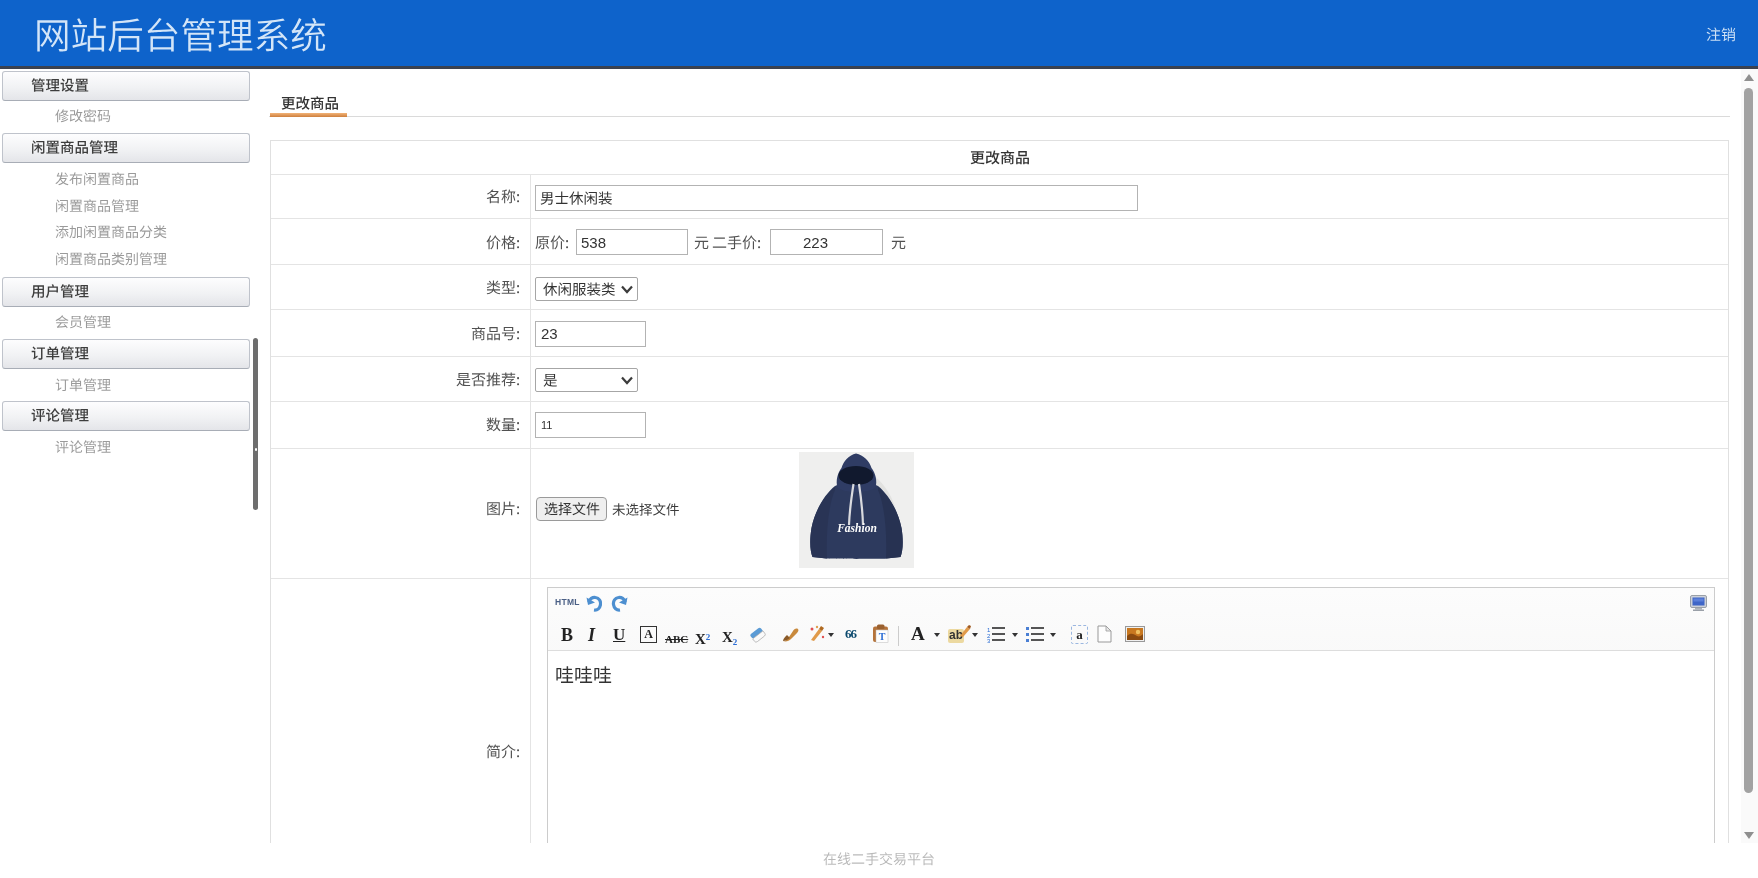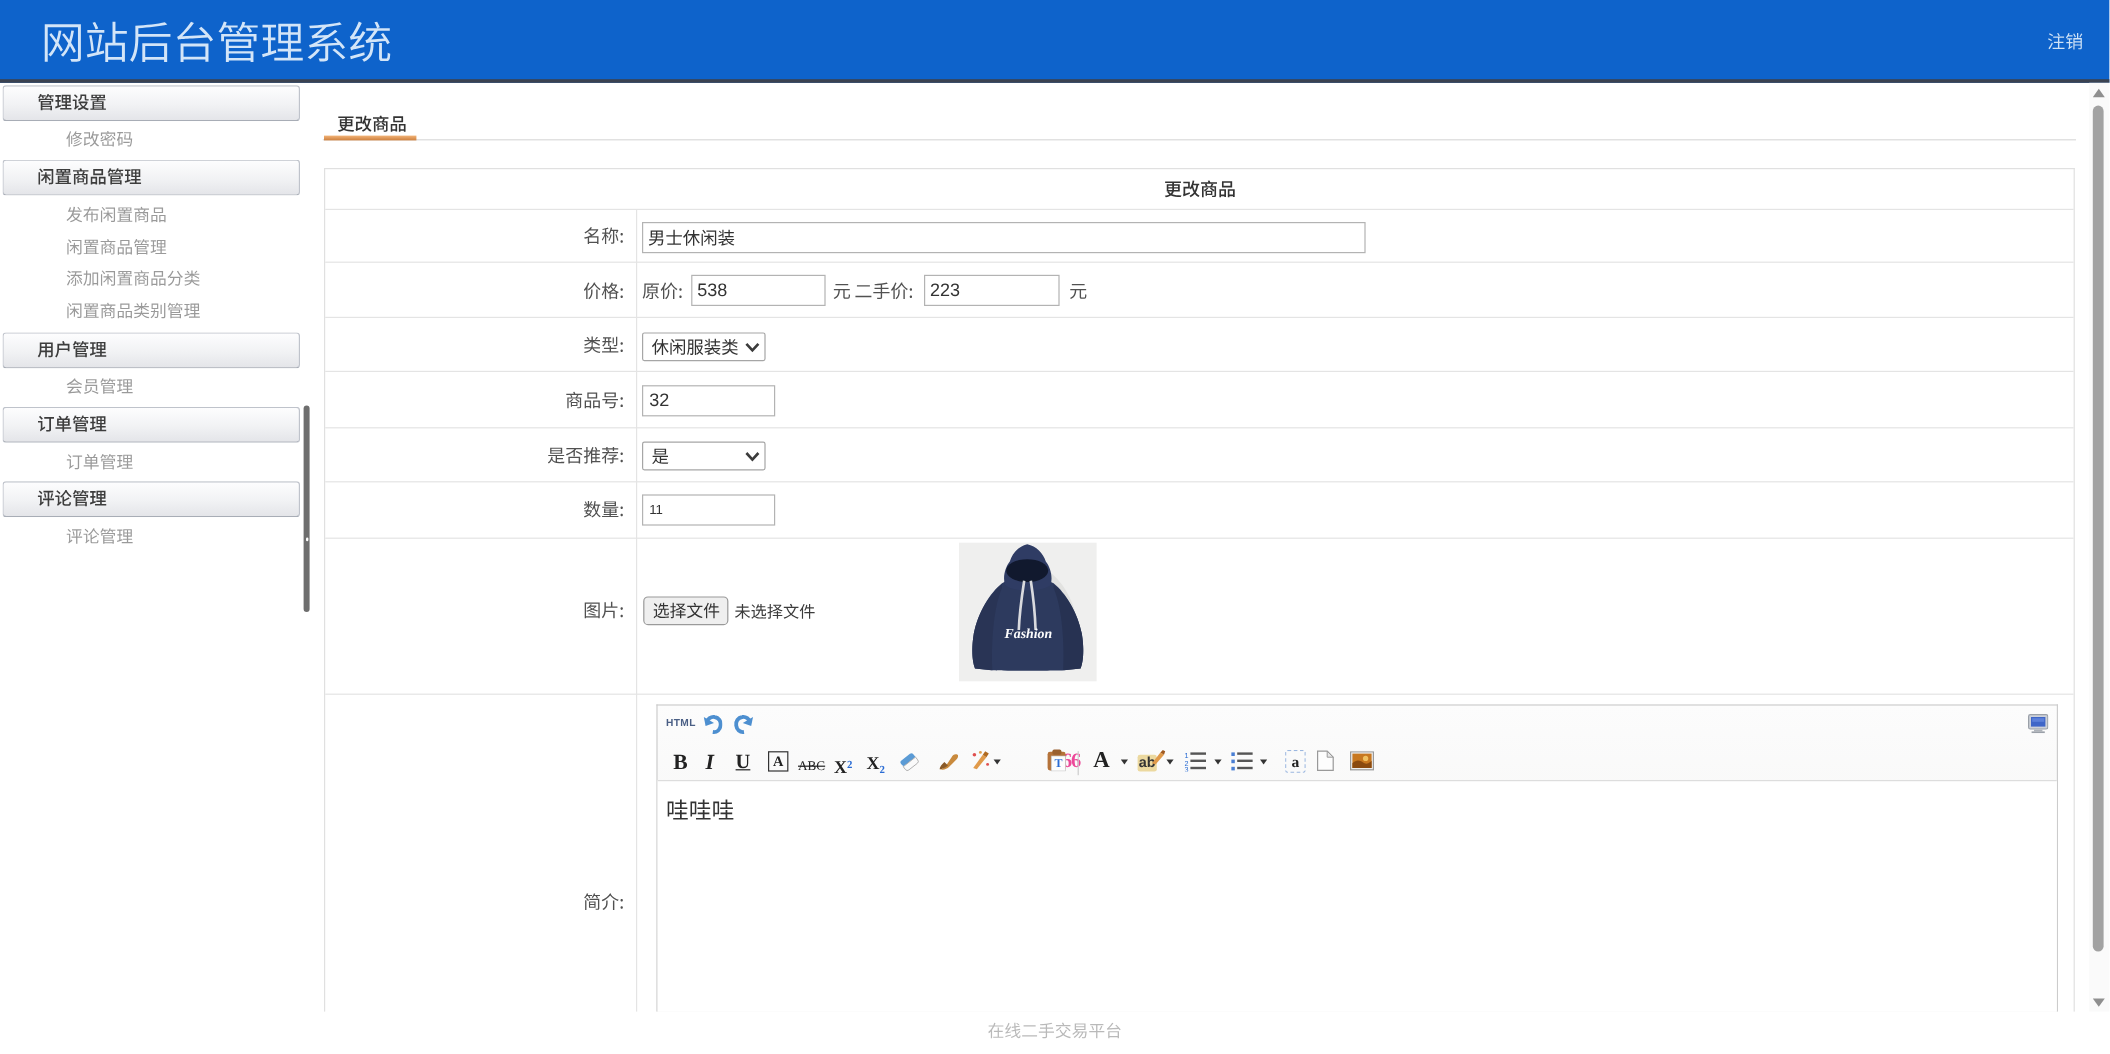--- a/index.html
+++ b/index.html
@@ -145,22 +145,22 @@
     <path d="M2 1.5 L7 7 L12 1.5" fill="none" stroke="#3c3c3c" stroke-width="2.2"></path>
   </svg>
 <div class="abs" style="left:535px;top:368px;width:103px;height:24px;border:1px solid #a6a6a6;border-radius:2px;background:#fff"></div>
 <svg class="abs" style="left:620px;top:376px" width="14" height="9">
     <path d="M2 1.5 L7 7 L12 1.5" fill="none" stroke="#3c3c3c" stroke-width="2.2"></path>
   </svg>
 
 <div class="abs" style="left:535.5px;top:497px;width:71.5px;height:24px;border:1px solid #9a9a9a;border-radius:4px;background:#efefef"></div>
 
 <div class="lt" style="left:581px;top:232.5px;font-size:15px">538</div>
-<div class="lt" style="left:775px;top:232.5px;font-size:15px">223</div>
-<div class="lt" style="left:541px;top:324px;font-size:15px">32</div>
+<div class="lt" style="left:803px;top:232.5px;font-size:15px">223</div>
+<div class="lt" style="left:541px;top:324px;font-size:15px">23</div>
 <div class="lt" style="left:541px;top:415px;font-size:11px">11</div>
 
 <svg class="abs" style="left:799px;top:452px" width="115" height="116" viewBox="0 0 115 116">
 <rect width="115" height="116" fill="#efefee"></rect>
 <path d="M70 20 C82 28 92 40 97 58 C100 70 100 86 97 100 L80 104 C84 80 82 50 70 30 Z" fill="#e2e2e0"></path>
 <path d="M36 34 C26 42 16 58 12.5 76 C10.5 88 11 99 13.5 105 L27 106.5 C27.5 107 87.5 107 88 106.5 L101.5 105 C104 99 104.5 88 102.5 76 C99 58 89 42 79 34 C66 27 49 27 36 34 Z" fill="#2d3a5e"></path>
 <path d="M36 35 C26 43 16 58 12.5 76 C10.5 88 11 99 13.5 105 L28 106.5 C27 86 28.5 55 36 38 Z" fill="#293455"></path>
 <path d="M79 35 C89 43 99 58 102.5 76 C104.5 88 104 99 101.5 105 L87 106.5 C88 86 86.5 55 79 38 Z" fill="#273252"></path>
 <path d="M57 1.5 C50 3 44.5 9 42.5 16 C38.5 21 36.5 29 38.5 35.5 C45 41.5 70 41.5 76.5 35.5 C78.5 29 76.5 21 72.5 16 C70.5 9 64.5 3 57 1.5 Z" fill="#2f3c64"></path>
 <ellipse cx="57" cy="23.5" rx="17.5" ry="9.5" fill="#11192e"></ellipse>
@@ -186,21 +186,21 @@
     <rect x="2.5" y="2.5" width="12" height="8" fill="#3f66c8"></rect>
     <rect x="3.5" y="3.5" width="10" height="3" fill="#5c80da"></rect>
     <rect x="5" y="13" width="7" height="1.5" fill="#aeb3ba"></rect>
     <rect x="3" y="14.5" width="11" height="1.5" fill="#9aa0a8"></rect>
   </svg>
 
 <div class="lt" style="left:561px;top:625px;font-family:'Liberation Serif';font-weight:bold;font-size:18px;color:#222">B</div>
 <div class="lt" style="left:588px;top:625px;font-family:'Liberation Serif';font-style:italic;font-weight:bold;font-size:18px;color:#222">I</div>
 <div class="lt" style="left:613px;top:625px;font-family:'Liberation Serif';font-weight:bold;font-size:17px;color:#222;text-decoration:underline">U</div>
 <div class="abs" style="left:640px;top:626px;width:17px;height:17px;border:1.5px solid #333;line-height:14px;text-align:center;font-family:'Liberation Serif';font-weight:bold;font-size:12px;color:#222">A</div>
-<div class="lt" style="left:665px;top:629px;font-family:'Liberation Serif';font-weight:normal;font-size:11px;color:#222;text-decoration:line-through">ABC</div>
+<div class="lt" style="left:665px;top:629px;font-family:'Liberation Serif';font-weight:bold;font-size:11px;color:#222;text-decoration:line-through">ABC</div>
 <div class="lt" style="left:695px;top:627px;font-family:'Liberation Serif';font-weight:bold;font-size:15px;color:#222">X<span style="font-size:9px;color:#2a6cd4;vertical-align:4px">2</span></div>
 <div class="lt" style="left:722px;top:627px;font-family:'Liberation Serif';font-weight:bold;font-size:15px;color:#222">X<span style="font-size:9px;color:#2a6cd4;vertical-align:-3px">2</span></div>
 <svg class="abs" style="left:750px;top:625px" width="19" height="18">
     <g transform="rotate(-38 9 9)">
       <path d="M3 4 L12 4 Q14 4 14 6 L14 9 L3 9 Q1 9 1 7 L1 6 Q1 4 3 4 Z" fill="#5b9bd5"></path>
       <path d="M3 9 L14 9 L14 12 Q14 14 12 14 L3 14 Q1 14 1 12 L1 9 Z" fill="#fafafa" stroke="#aaa" stroke-width="0.7"></path>
     </g>
   </svg>
 <svg class="abs" style="left:781px;top:626px" width="19" height="17">
     <path d="M2 15 C5 15 7 13 8 11 L12 5 C13 3 15 2 17 3 C18 4 17 6 16 7 L10 13 C8 15 5 16 2 15 Z" fill="#c98a3d"></path>
@@ -209,21 +209,21 @@
 <svg class="abs" style="left:808px;top:625px" width="18" height="18">
     <path d="M3 15 L11 4 L14 6 L6 16 Z" fill="#e09a4a"></path>
     <path d="M11 4 L14 6 L16 3 L13 1 Z" fill="#b06a20"></path>
     <circle cx="4" cy="4" r="1.5" fill="#e05050"></circle>
     <circle cx="9" cy="2" r="1.2" fill="#e0a050"></circle>
     <circle cx="15" cy="12" r="1.2" fill="#e05050"></circle>
   </svg>
 <svg class="abs" style="left:827px;top:632px" width="8" height="6">
     <path d="M1 1 L7 1 L4 5 Z" fill="#333"></path>
   </svg>
-<div class="lt" style="left:885px;top:624px;font-family:'Liberation Serif';font-weight:bold;font-size:17px;color:#ec4899;letter-spacing:-1px">66</div>
+<div class="lt" style="left:845px;top:624px;font-family:'Liberation Serif';font-weight:bold;font-size:13px;color:#0c4a6e;letter-spacing:-1px">66</div>
 <svg class="abs" style="left:871.5px;top:624px" width="18" height="19">
     <rect x="1" y="2.5" width="15" height="15.5" rx="2" fill="#b5733a"></rect>
     <rect x="5" y="0.5" width="7.5" height="4.5" rx="1.5" fill="#9a6130"></rect>
     <rect x="4" y="6" width="12" height="12.5" fill="#fdfdfd" stroke="#bbb" stroke-width="0.5"></rect>
     <text x="10" y="15.5" font-size="10" font-weight="bold" fill="#2a6cd4" text-anchor="middle" font-family="Liberation Serif">T</text>
   </svg>
 <div class="abs" style="left:898px;top:626px;width:1px;height:20px;background:#ccc"></div>
 <div class="lt" style="left:911px;top:624px;font-family:'Liberation Serif';font-weight:bold;font-size:19px;color:#222">A</div>
 <svg class="abs" style="left:933px;top:632px" width="8" height="6">
     <path d="M1 1 L7 1 L4 5 Z" fill="#333"></path>

